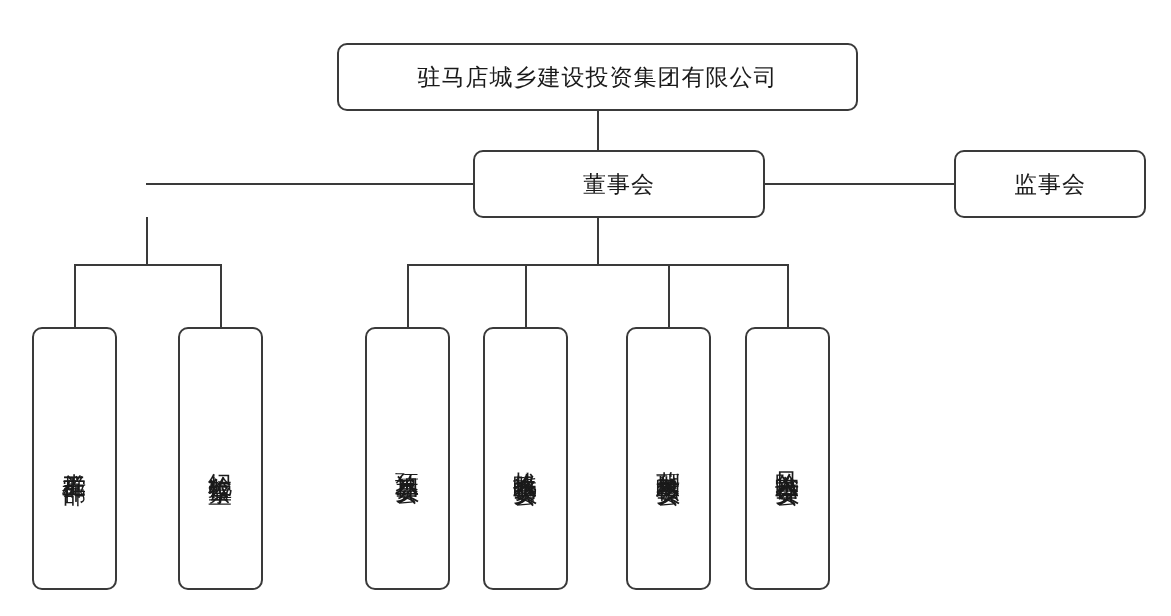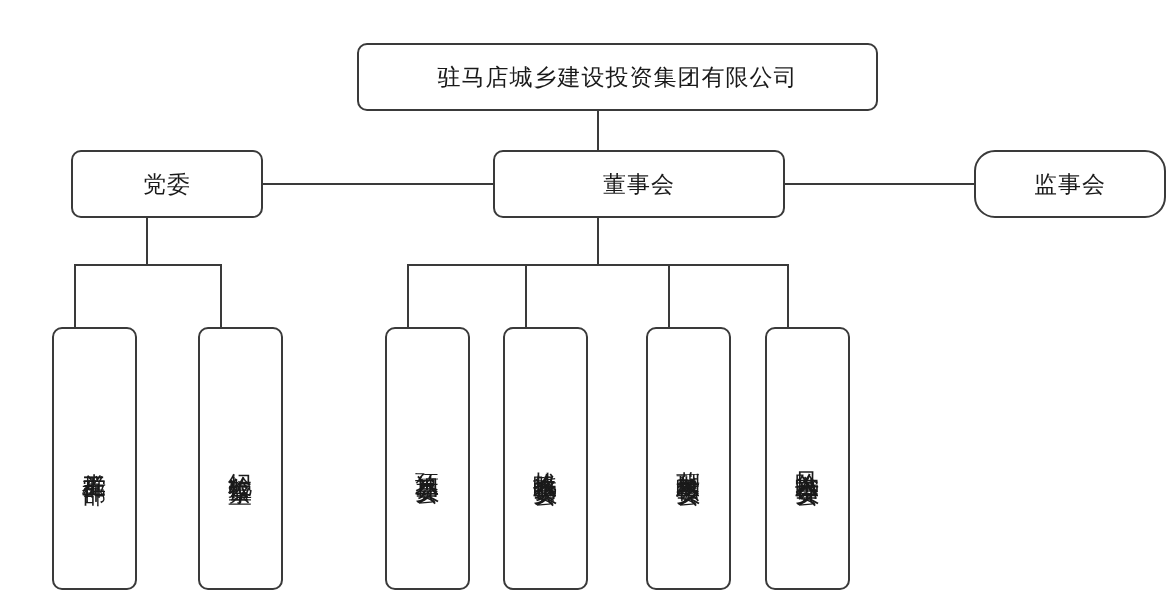--- a/index.html
+++ b/index.html
@@ -22,21 +22,20 @@
     box-sizing: border-box;
     border: 2px solid #3a3a3a;
     border-radius: 10px;
     background: #ffffff;
     display: flex;
     align-items: center;
     justify-content: center;
     color: #1a1a1a;
     text-align: center;
     z-index: 2;
-    margin-left: 20px;
   }
   .node.horizontal {
     font-size: 23px;
     letter-spacing: 1px;
   }
   .node.vertical {
     writing-mode: vertical-rl;
     text-orientation: upright;
     font-size: 24px;
     letter-spacing: 2px;
@@ -75,29 +74,26 @@
   <div class="connector v" style="left:146px; top:217px; height:48px;"></div>
 
   <div class="connector h" style="left:74px; top:264px; width:148px;"></div>
   <div class="connector v" style="left:74px; top:264px; height:64px;"></div>
   <div class="connector v" style="left:220px; top:264px; height:64px;"></div>
 
   <div class="node horizontal" style="left:337px; top:43px; width:521px; height:68px;">
     <span class="label">驻马店城乡建设投资集团有限公司</span>
   </div>
 
-  <div class="node horizontal" style="left:51px; top:150px; width:192px; height:68px;">
-    <span class="label">党委</span>
-  </div>
 
   <div class="node horizontal" style="left:473px; top:150px; width:292px; height:68px;">
     <span class="label">董事会</span>
   </div>
 
-  <div class="node horizontal" style="left:954px; top:150px; width:192px; height:68px;border-radius:21px;">
+  <div class="node horizontal" style="left:954px; top:150px; width:192px; height:68px;">
     <span class="label">监事会</span>
   </div>
 
   <div class="node vertical" style="left:32px; top:327px; width:85px; height:263px;">
     <span class="label">党群工作部</span>
   </div>
 
   <div class="node vertical" style="left:178px; top:327px; width:85px; height:263px;">
     <span class="label">纪检监察室</span>
   </div>

